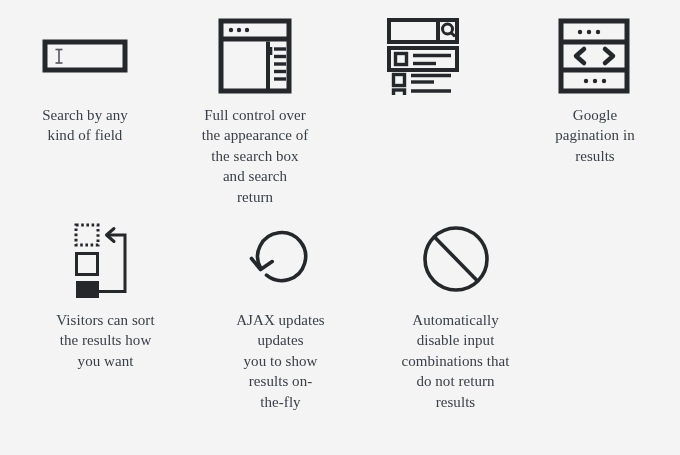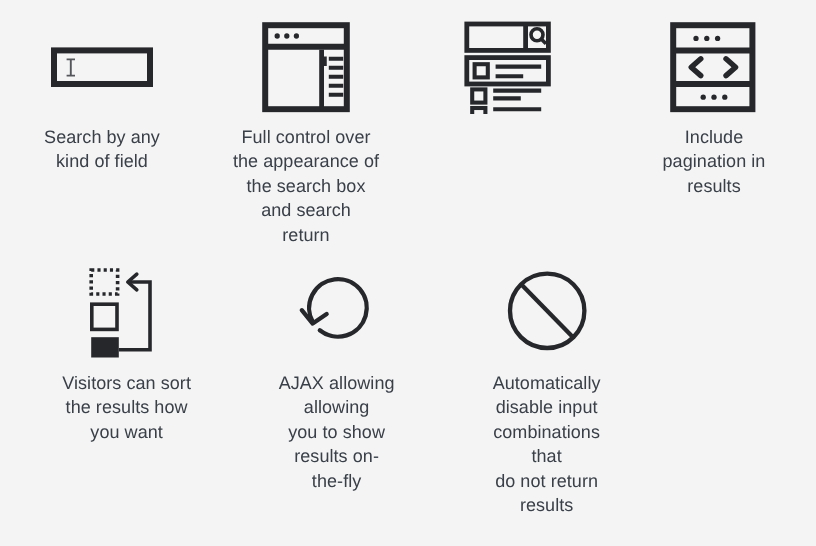--- a/index.html
+++ b/index.html
@@ -50,20 +50,21 @@
     justify-content: center;
   }
   .caption {
     font-size: 15px;
     line-height: 20.4px;
     text-align: center;
     color: #3a4049;
     letter-spacing: 0.05px;
     padding: 0 6px;
     white-space: pre-line;
+    font-family: Liberation Serif, serif;
   }
   .row-top .caption { margin-top: 3px; }
   .row-bottom .caption { margin-top: 5px; }
   svg { display: block; }
 </style>
 </head>
 <body>
 
 <div class="board">
 
@@ -144,21 +145,21 @@
             <circle cx="31" cy="14" r="2.2"></circle>
             <circle cx="40" cy="14" r="2.2"></circle>
             <circle cx="28" cy="63" r="2.2"></circle>
             <circle cx="37" cy="63" r="2.2"></circle>
             <circle cx="46" cy="63" r="2.2"></circle>
           </g>
           <polyline points="26,31 18,38 26,45" fill="none" stroke="#26272b" stroke-width="4.5" stroke-linecap="round" stroke-linejoin="round"></polyline>
           <polyline points="47,31 55,38 47,45" fill="none" stroke="#26272b" stroke-width="4.5" stroke-linecap="round" stroke-linejoin="round"></polyline>
         </svg>
       </div>
-      <div class="caption">Include
+      <div class="caption">Google
 pagination in
 results</div>
     </div>
 
   </div>
 
   <div class="row row-bottom">
 
     <div class="feature">
       <div class="icon-wrap">
@@ -175,21 +176,21 @@
 you want</div>
     </div>
 
     <div class="feature">
       <div class="icon-wrap">
         <svg width="74" height="74" viewBox="0 0 74 74" aria-hidden="true">
           <path d="M 16.8 46.5 A 24 24 0 1 1 22.5 53.2" fill="none" stroke="#26272b" stroke-width="3.6" stroke-linecap="round"></path>
           <polyline points="7.5,36.5 16.6,47.6 28.2,39.6" fill="none" stroke="#26272b" stroke-width="3.6" stroke-linecap="round" stroke-linejoin="round"></polyline>
         </svg>
       </div>
-      <div class="caption">AJAX allowing allowing
+      <div class="caption">AJAX updates updates
 you to show results on-
 the-fly</div>
     </div>
 
     <div class="feature">
       <div class="icon-wrap">
         <svg width="70" height="70" viewBox="0 0 70 70" aria-hidden="true">
           <circle cx="35" cy="35" r="31" fill="none" stroke="#26272b" stroke-width="3.6"></circle>
           <line x1="13.5" y1="13" x2="56.5" y2="57" stroke="#26272b" stroke-width="3.6"></line>
         </svg>

